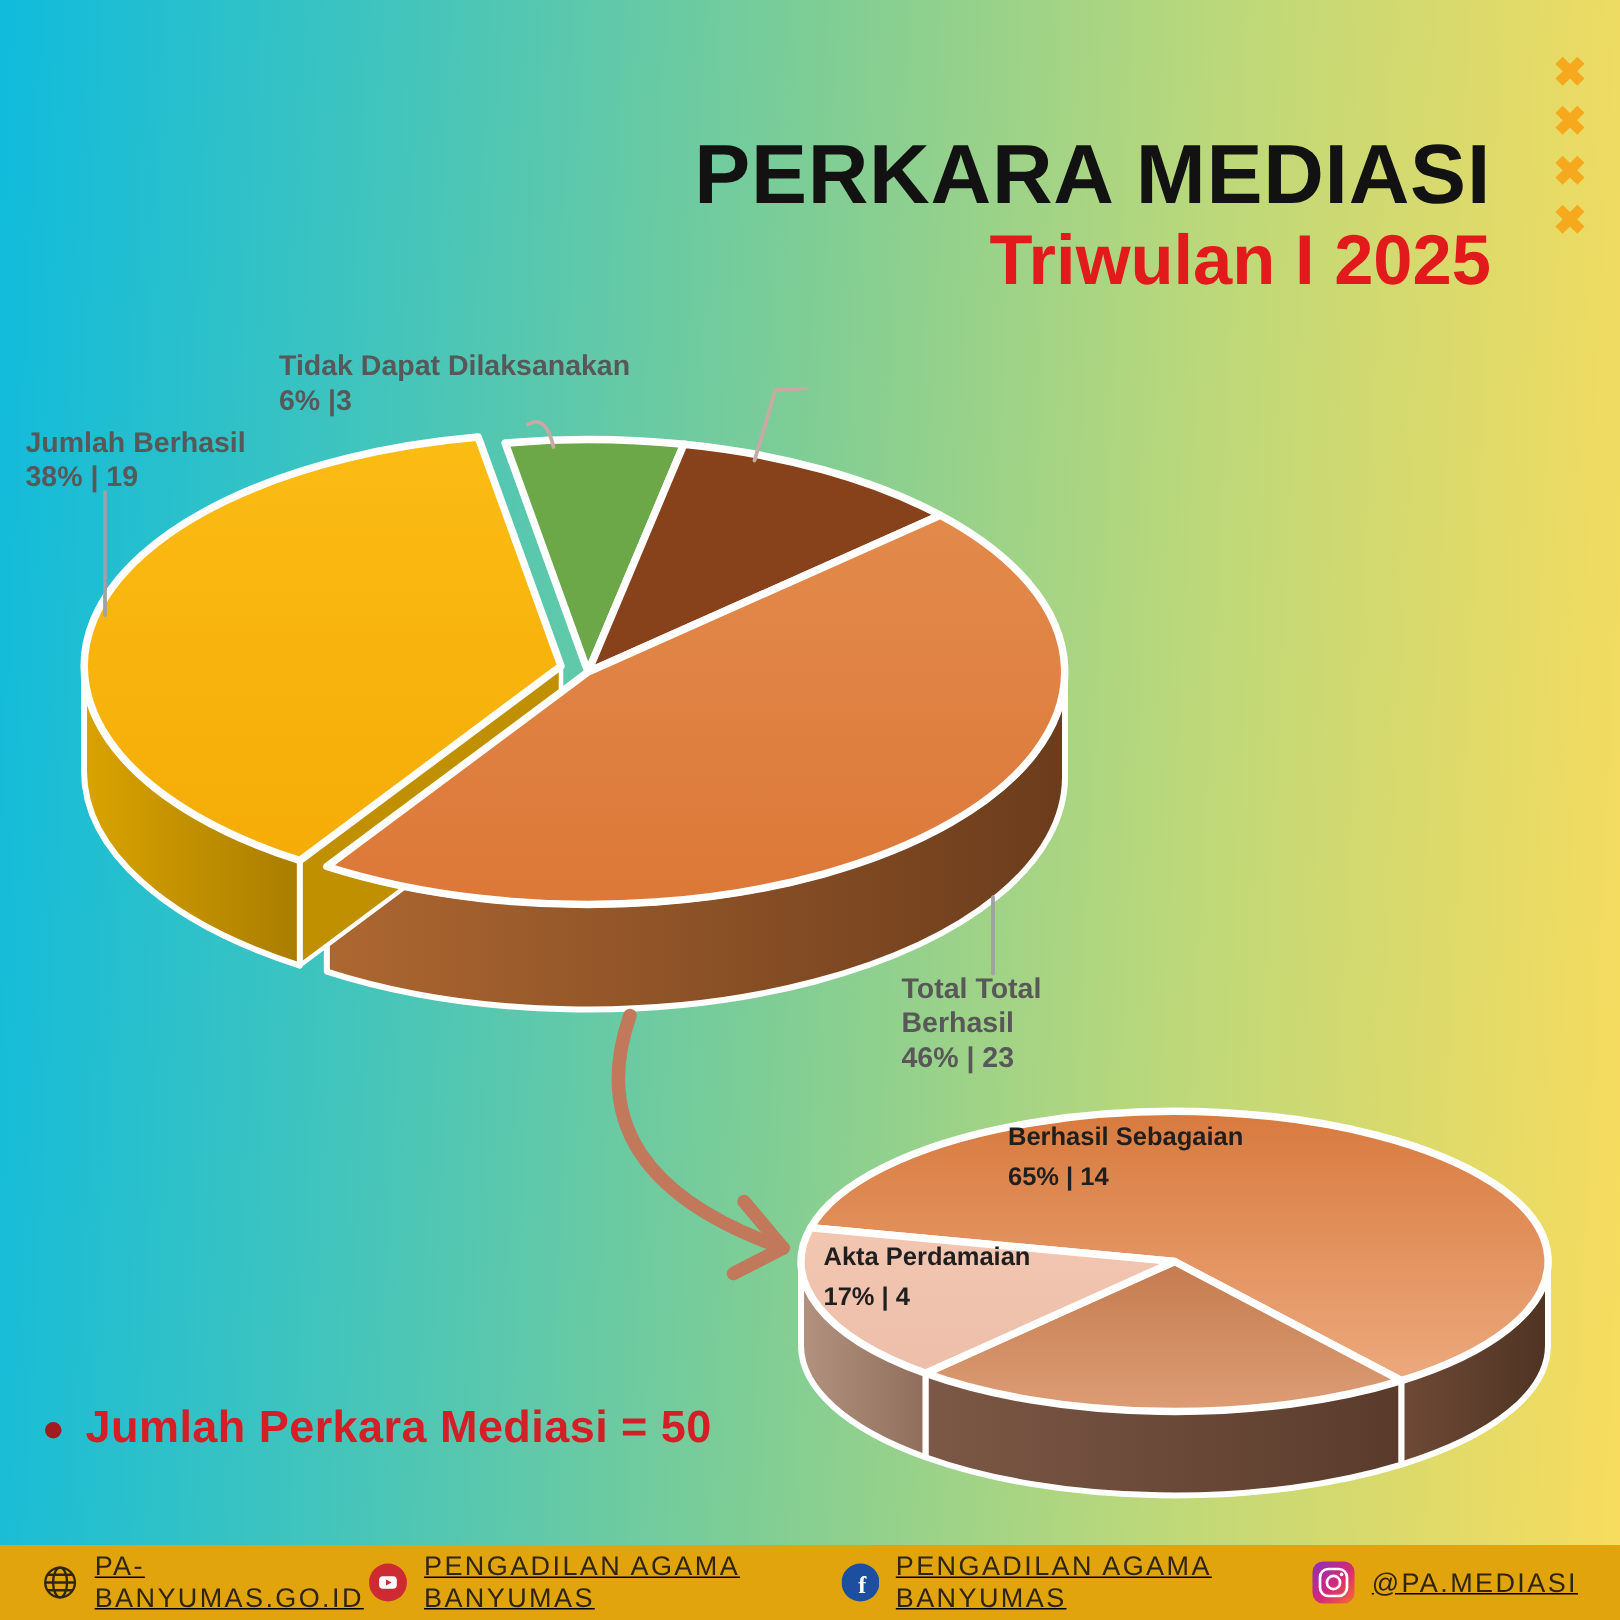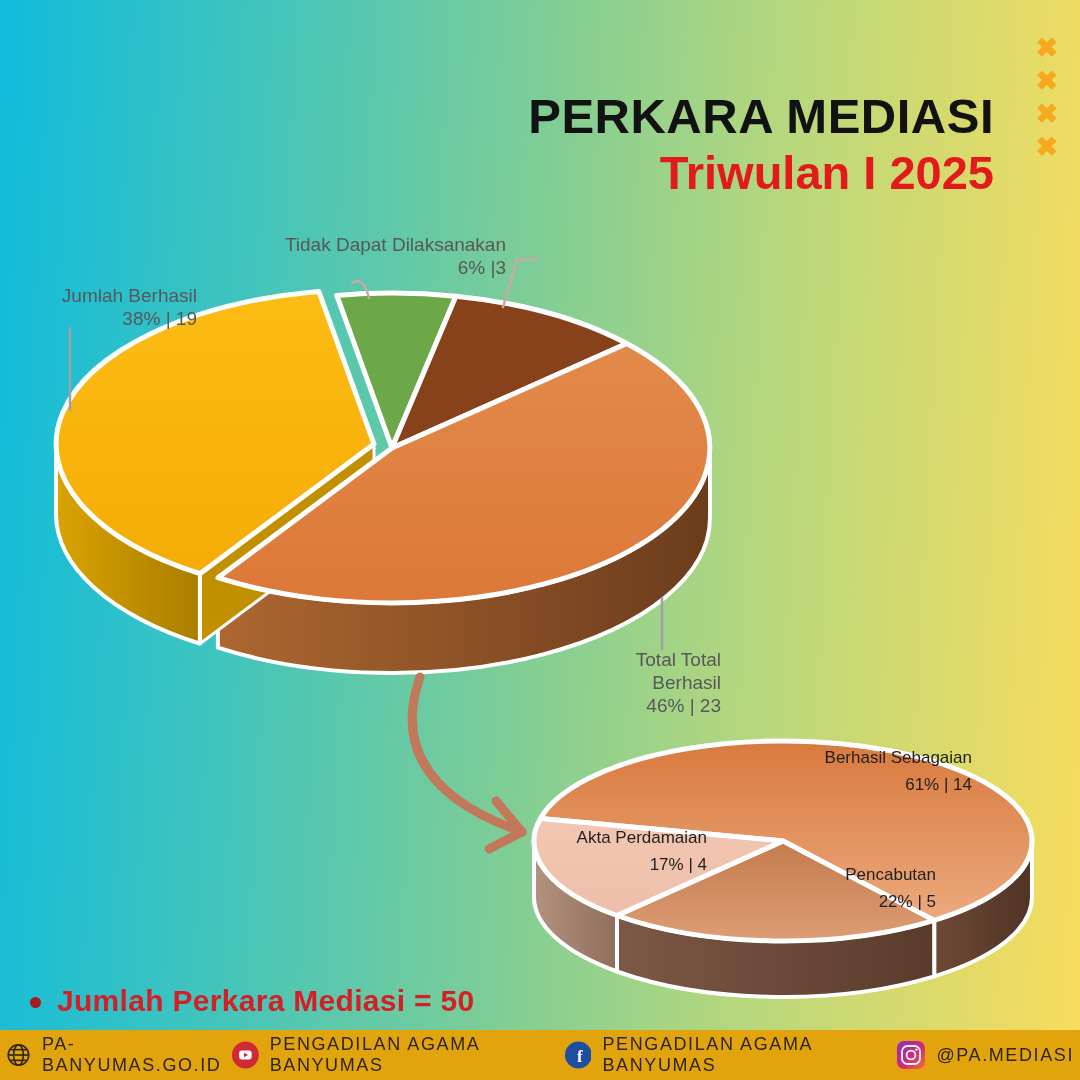--- a/index.html
+++ b/index.html
@@ -6,35 +6,35 @@
   .canvas{
     position:relative;width:1080px;height:1080px;overflow:hidden;
     font-family:"Liberation Sans",sans-serif;
     background:linear-gradient(93deg,#10BBDC 0%,#3FC4BE 22%,#7ECD96 48%,#BCD87A 72%,#F8DC5E 100%);
   }
   
   .xmarks{position:absolute;top:34px;right:22px;display:flex;flex-direction:column;gap:5px;
     color:#F6A91C;font-size:27px;font-weight:bold;line-height:28px;text-align:center;}
   
   .title{position:absolute;top:88px;right:86px;text-align:right;}
-  .t1{font-size:49px;font-weight:bold;color:#121212;letter-spacing:0.5px;line-height:56px;}
+  .t1{font-size:56px;font-weight:bold;color:#121212;letter-spacing:0.5px;line-height:56px;}
   .t2{font-size:47px;font-weight:bold;color:#E31A1C;line-height:54px;margin-top:2px;}
   
   svg.pies{position:absolute;left:0;top:0;}
   
-  .plab{position:absolute;text-align:right;font-weight:normal;}
+  .plab{position:absolute;text-align:left;font-weight:bold;}
   .plab.main{font-size:19px;line-height:23px;color:#585858;}
   .plab.sub{font-size:17px;line-height:27px;color:#1F1F1F;}
   
-  .bullet-line{position:absolute;left:30px;top:984px;display:flex;align-items:flex-start;text-align:center;}
+  .bullet-line{position:absolute;left:30px;top:935px;display:flex;align-items:flex-start;text-align:center;}
   .dot{width:11px;height:11px;border-radius:50%;background:#A21C1F;margin:13px 16px 0 0;flex:none;}
   .bullet-line .txt{font-size:30px;font-weight:bold;color:#D41F26;letter-spacing:0.3px;}
   
   .footer{position:absolute;left:0;bottom:0;width:1080px;height:50px;background:#E1A40D;
-    display:flex;align-items:center;justify-content:space-between;padding:0 6px;box-sizing:border-box;}
+    display:flex;align-items:center;justify-content:space-between;padding:0 28px;box-sizing:border-box;text-decoration:underline;}
   .fitem{display:flex;align-items:center;gap:11px;}
   .fitem .flabel{font-size:18px;letter-spacing:1.6px;color:#2E2512;}
   .igbox{width:28px;height:28px;border-radius:7px;display:flex;align-items:center;justify-content:center;
     background:linear-gradient(135deg,#8A2FBF 0%,#D62976 55%,#F7702E 100%);}
 </style>
 </head>
 <body>
 
 <div class="canvas">
 
@@ -129,29 +129,25 @@
     <div>Jumlah Berhasil</div>
     <div>38% | 19</div>
   </div>
   <div class="plab main" style="left:601px;top:648px;width:120px">
     <div>Total Total Berhasil</div>
     <div>46% | 23</div>
   </div>
 
   <div class="plab sub" style="left:672px;top:744px;width:300px">
     <div>Berhasil Sebagaian</div>
-    <div>61% | 14</div>
+    <div>65% | 14</div>
   </div>
   <div class="plab sub" style="left:549px;top:824px;width:158px">
     <div>Akta Perdamaian</div>
     <div>17% | 4</div>
-  </div>
-  <div class="plab sub" style="left:736px;top:861px;width:200px">
-    <div>Pencabutan</div>
-    <div>22% | 5</div>
   </div>
 
   <div class="bullet-line">
     <span class="dot"></span>
     <span class="txt">Jumlah Perkara Mediasi = 50</span>
   </div>
 
   <footer class="footer">
     <div class="fitem">
       <svg width="28" height="28" viewBox="0 0 28 28" fill="none" stroke="#2E2512" stroke-width="1.8">

